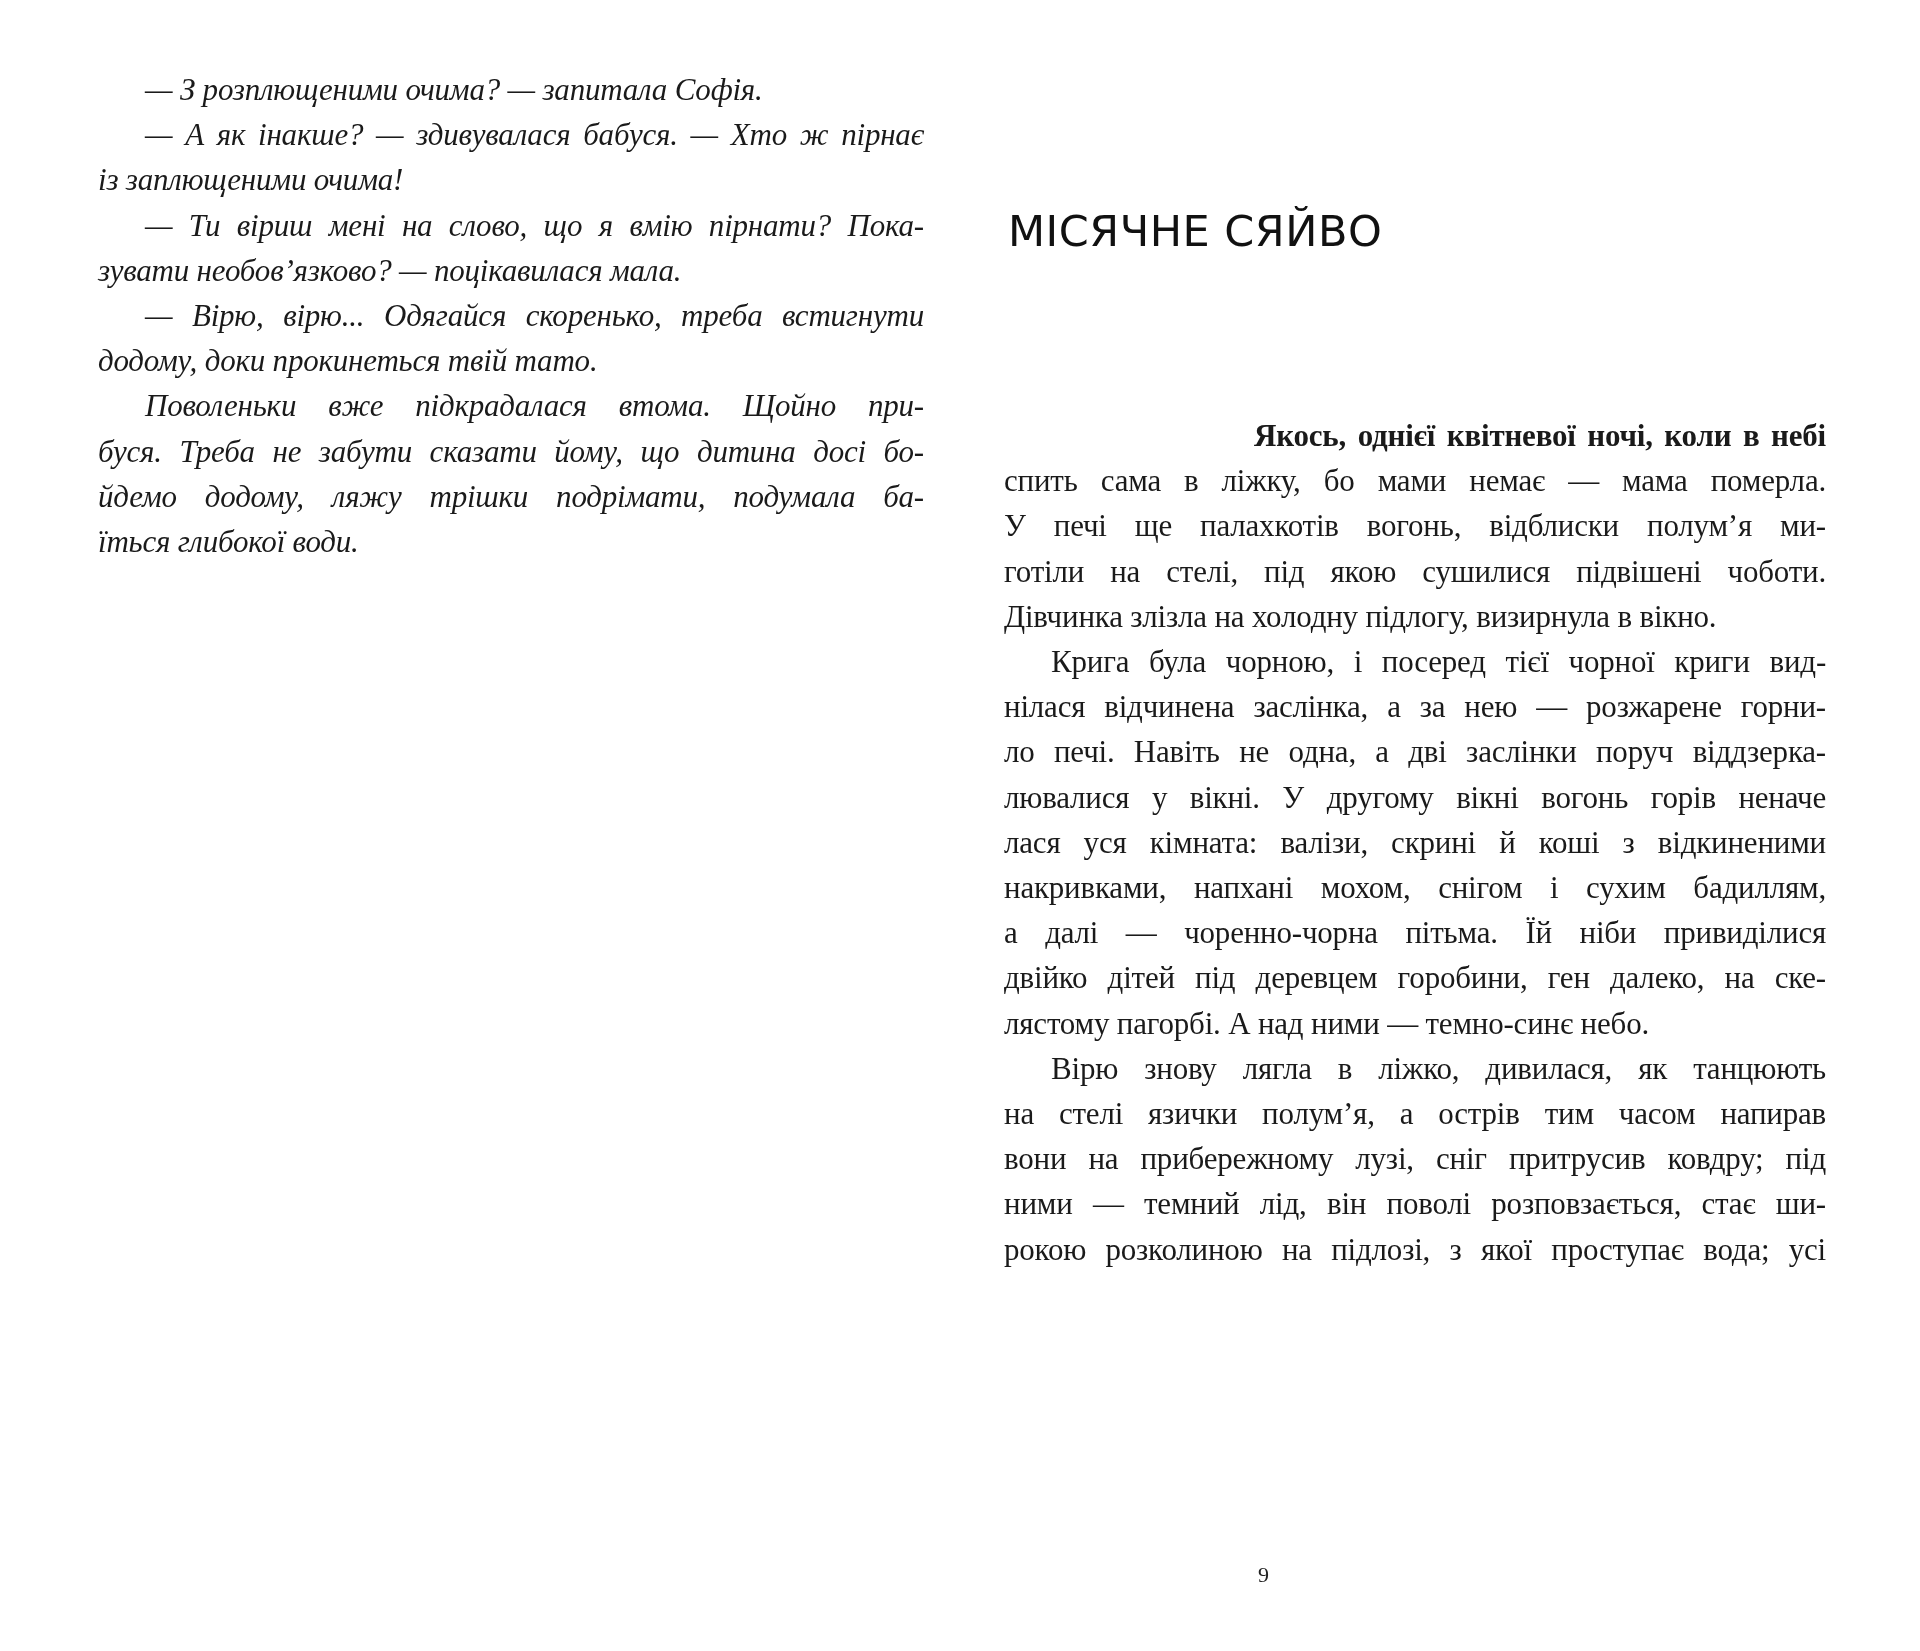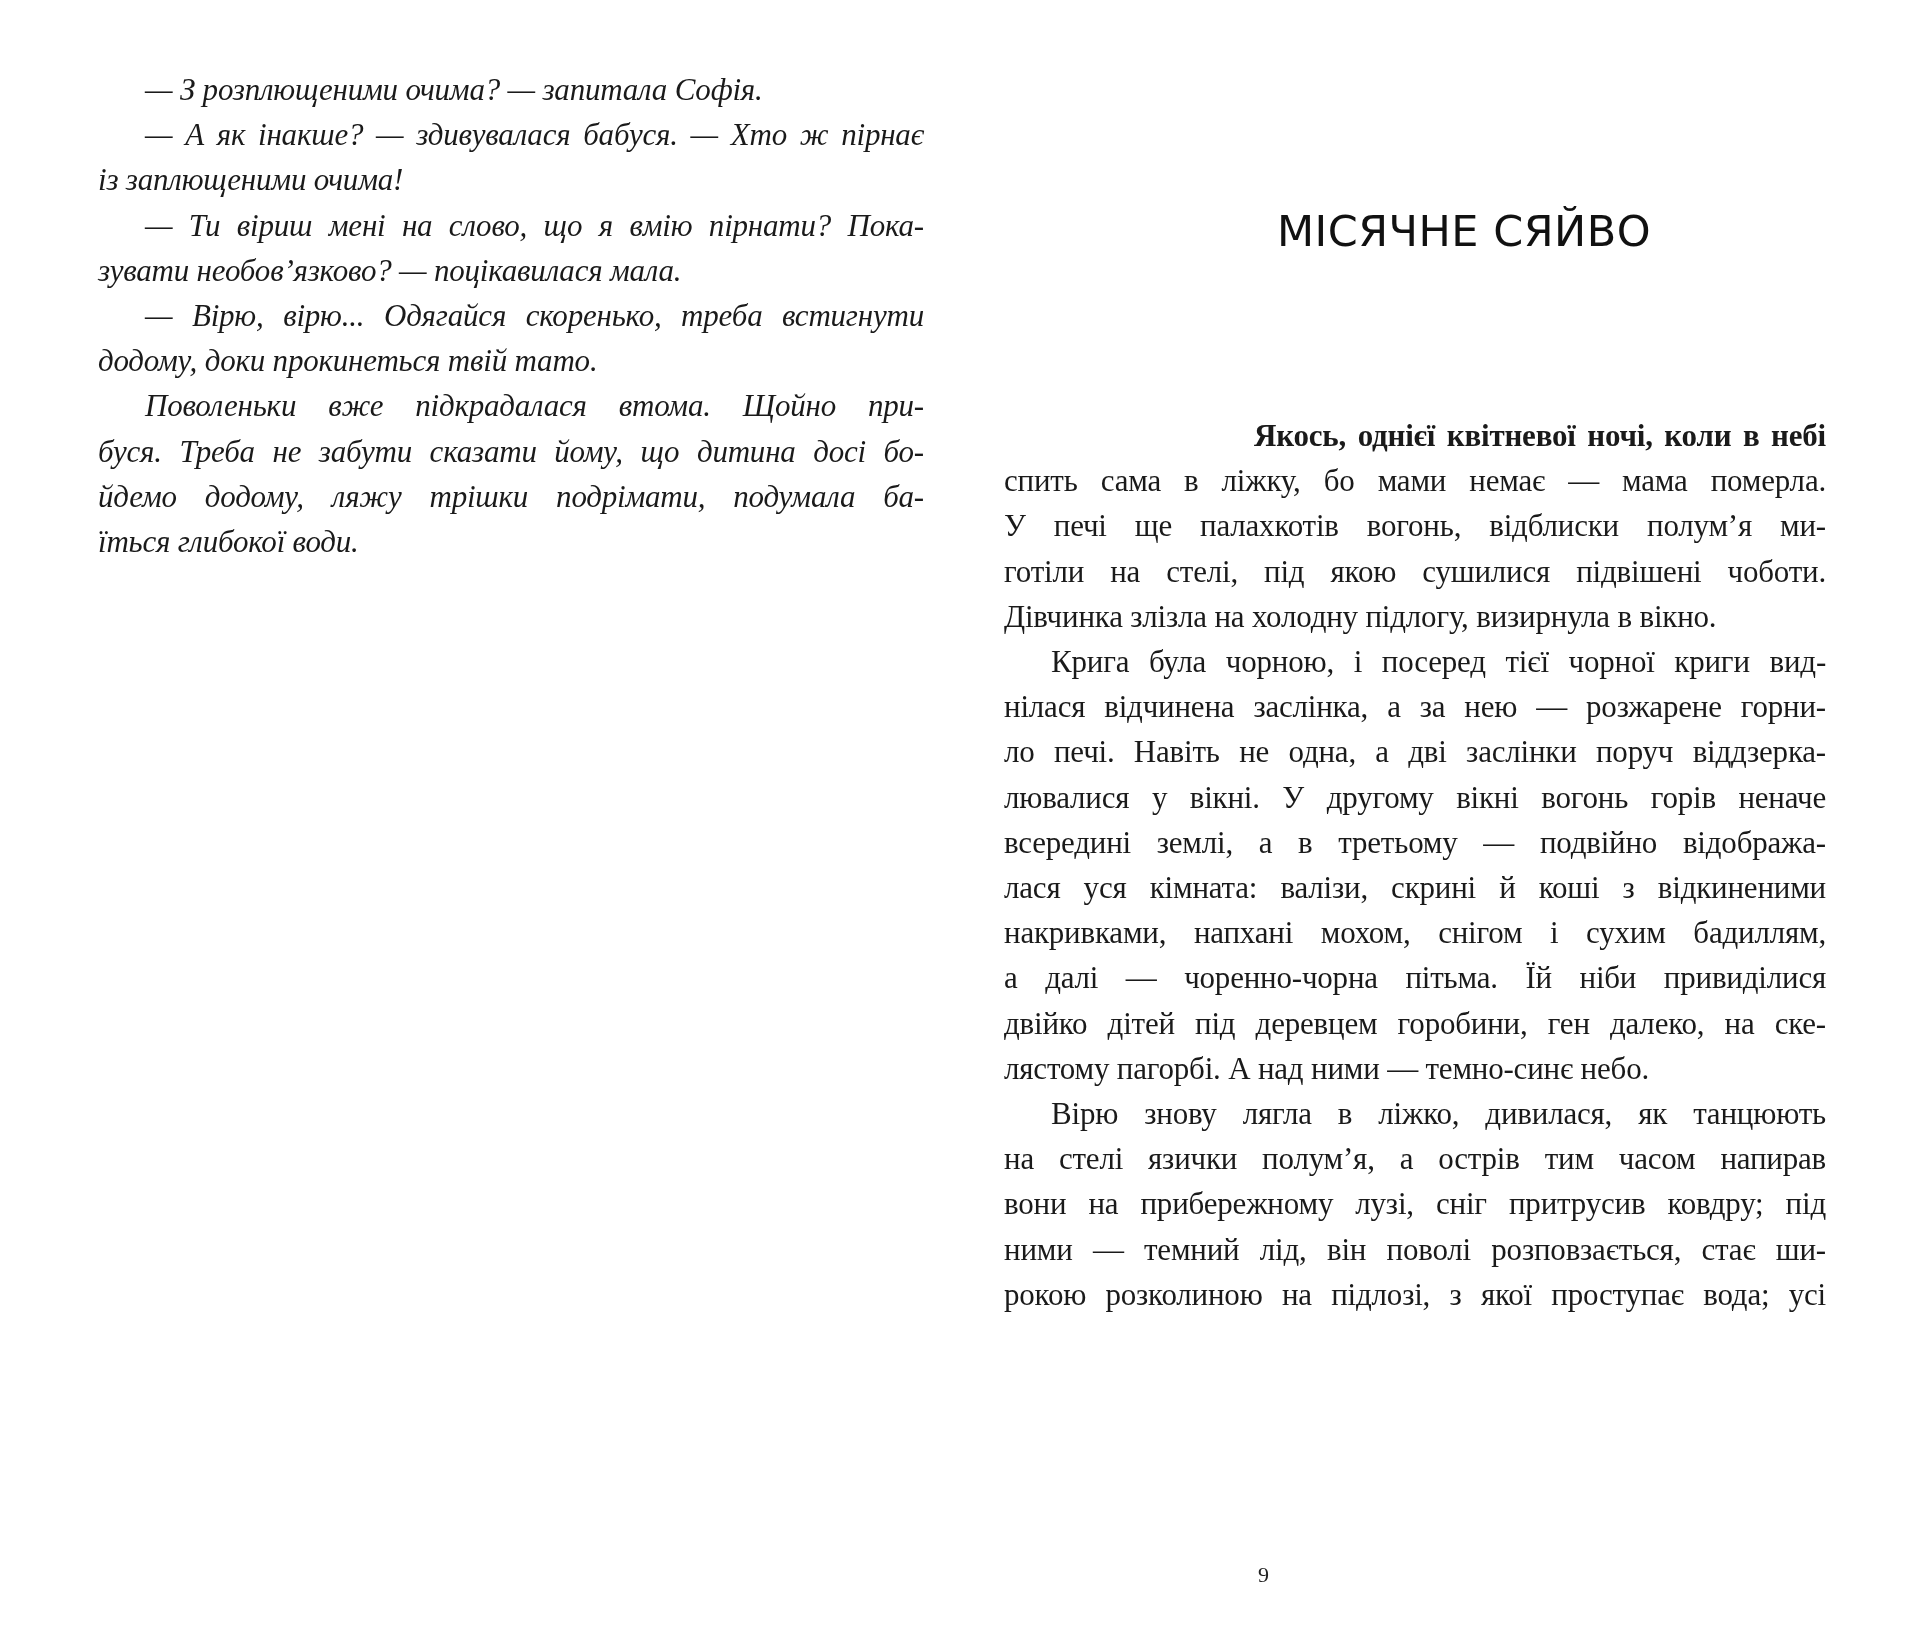--- a/index.html
+++ b/index.html
@@ -61,21 +61,21 @@
       padding-left: 250px;
       font-weight: bold;
     }
     .chapter-title {
       position: absolute;
       left: 0;
       width: 100%;
       top: 206px;
       padding-left: 48px;
       box-sizing: border-box;
-      text-align: center;
+      text-align: left;
       font-family: "DejaVu Sans", "Liberation Sans", sans-serif;
       font-size: 43px;
       font-weight: normal;
       letter-spacing: 0.5px;
       color: #111111;
       margin: 0;
     }
     .page-number {
       position: absolute;
       top: 1562px;
@@ -108,21 +108,20 @@
   <div class="column">
     <span class="line first-indent">Якось, однієї квітневої ночі, коли в небі</span>
     <span class="line">спить сама в ліжку, бо мами немає — мама померла.</span>
     <span class="line">У печі ще палахкотів вогонь, відблиски полум’я ми-</span>
     <span class="line">готіли на стелі, під якою сушилися підвішені чоботи.</span>
     <span class="line last">Дівчинка злізла на холодну підлогу, визирнула в вікно.</span>
     <span class="line indent">Крига була чорною, і посеред тієї чорної криги вид-</span>
     <span class="line">нілася відчинена заслінка, а за нею — розжарене горни-</span>
     <span class="line">ло печі. Навіть не одна, а дві заслінки поруч віддзерка-</span>
     <span class="line">лювалися у вікні. У другому вікні вогонь горів неначе</span>
-    <span class="line">всередині землі, а в третьому — подвійно відобража-</span>
     <span class="line">лася уся кімната: валізи, скрині й коші з відкиненими</span>
     <span class="line">накривками, напхані мохом, снігом і сухим бадиллям,</span>
     <span class="line">а далі — чоренно-чорна пітьма. Їй ніби привиділися</span>
     <span class="line">двійко дітей під деревцем горобини, ген далеко, на ске-</span>
     <span class="line last">лястому пагорбі. А над ними — темно-синє небо.</span>
     <span class="line indent">Вірю знову лягла в ліжко, дивилася, як танцюють</span>
     <span class="line">на стелі язички полум’я, а острів тим часом напирав</span>
     <span class="line">вони на прибережному лузі, сніг притрусив ковдру; під</span>
     <span class="line">ними — темний лід, він поволі розповзається, стає ши-</span>
     <span class="line">рокою розколиною на підлозі, з якої проступає вода; усі</span>

